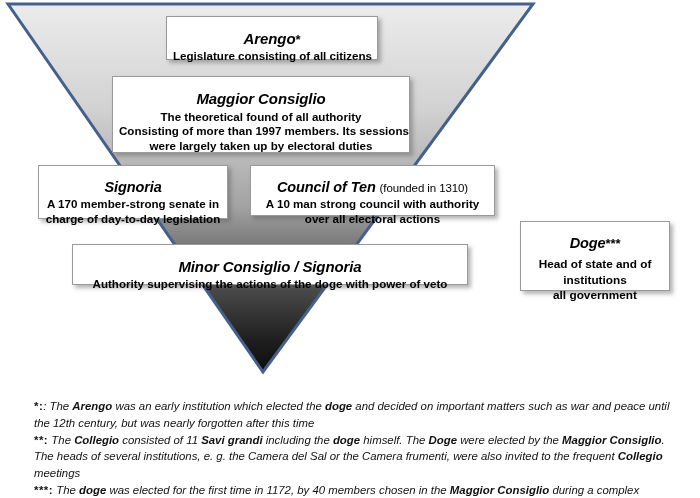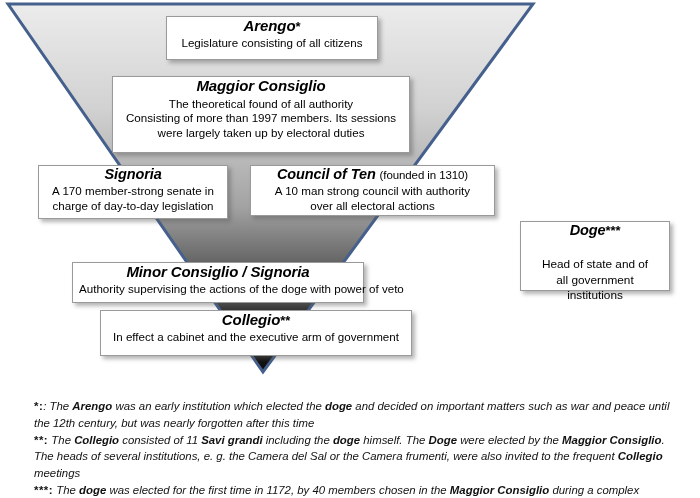--- a/index.html
+++ b/index.html
@@ -34,21 +34,21 @@
   }
 
   
   .node-box {
     position: absolute;
     box-sizing: border-box;
     background: #ffffff;
     border: 1px solid #9a9a9a;
     box-shadow: 3px 3px 4px rgba(90, 90, 90, 0.45);
     text-align: center;
-    padding: 0 6px 4px 6px;
+    padding: 13px 6px 4px 6px;
     line-height: 1.17;
   }
   .node-title {
     display: block;
     font-weight: bold;
     font-style: italic;
     font-size: 14.5px;
     letter-spacing: -0.1px;
     margin-bottom: 1px;
     white-space: nowrap;
@@ -60,44 +60,44 @@
   }
   .node-title .title-note {
     font-weight: normal;
     font-style: normal;
     font-size: 11.5px;
   }
   .node-desc {
     display: block;
     font-size: 11.6px;
     font-style: normal;
-    font-weight: normal;
+    font-weight: bold;
     line-height: 1.28;
   }
   .node-desc .line {
     display: block;
     white-space: nowrap;
   }
 
   
   #box-arengo        { left: 166px; top: 16px;  width: 212px; height: 44px; }
   #box-maggior       { left: 112px; top: 76px;  width: 298px; height: 77px; }
   #box-pregadi       { left: 38px;  top: 165px; width: 190px; height: 54px; }
   #box-council-ten   { left: 250px; top: 165px; width: 245px; height: 51px; }
   #box-doge          { left: 520px; top: 221px; width: 150px; height: 70px; }
-  #box-minor         { left: 72px;  top: 262px; width: 292px; height: 41px; }
+  #box-minor         { left: 72px;  top: 244px; width: 396px; height: 41px; }
   #box-collegio      { left: 100px; top: 310px; width: 312px; height: 46px; }
 
   #box-arengo .node-title,
   #box-maggior .node-title,
   #box-minor .node-title,
   #box-collegio .node-title { font-size: 15px; }
 
   #box-doge .node-desc { font-size: 11.8px; line-height: 1.33; text-align: center; }
-  #box-doge .node-title { margin-bottom: 18px; }
+  #box-doge .node-title { margin-bottom: 5px; }
 
   #box-maggior .node-title { margin-bottom: 2px; }
 
   
   #footnotes {
     position: absolute;
     left: 34px;
     top: 398px;
     width: 644px;
     font-size: 11.4px;
@@ -159,38 +159,32 @@
     <span class="node-desc">
       <span class="line">A 10 man strong council with authority</span>
       <span class="line">over all electoral actions</span>
     </span>
   </div>
 
   <div class="node-box" id="box-doge">
     <span class="node-title"><span>Doge</span><span class="sup">***</span></span>
     <span class="node-desc">
       <span class="line">Head of state and of</span>
+      <span class="line">institutions</span>
       <span class="line">all government</span>
-      <span class="line">institutions</span>
     </span>
   </div>
 
   <div class="node-box" id="box-minor">
     <span class="node-title"><span>Minor Consiglio / Signoria</span></span>
     <span class="node-desc">
       <span class="line">Authority supervising the actions of the doge with power of veto</span>
     </span>
   </div>
 
-  <div class="node-box" id="box-collegio">
-    <span class="node-title"><span>Collegio</span><span class="sup">**</span></span>
-    <span class="node-desc">
-      <span class="line">In effect a cabinet and the executive arm of government</span>
-    </span>
-  </div>
 
   <div id="footnotes">
     <p class="footnote"><span class="fn-marker">*:</span><span>: The <b>Arengo</b> was an early institution which elected the <b>doge</b> and decided on important matters such as war and peace until the 12th century, but was nearly forgotten after this time</span></p>
     <p class="footnote"><span class="fn-marker">**:</span><span> The <b>Collegio</b> consisted of 11 <b>Savi grandi</b> including the <b>doge</b> himself. The <b>Doge</b> were elected by the <b>Maggior Consiglio</b>. The heads of several institutions, e. g. the Camera del Sal or the Camera frumenti, were also invited to the frequent <b>Collegio</b> meetings</span></p>
     <p class="footnote"><span class="fn-marker">***:</span><span> The <b>doge</b> was elected for the first time in 1172, by 40 members chosen in the <b>Maggior Consiglio</b> during a complex process</span></p>
   </div>
 
 </div>
 
 </body></html>

